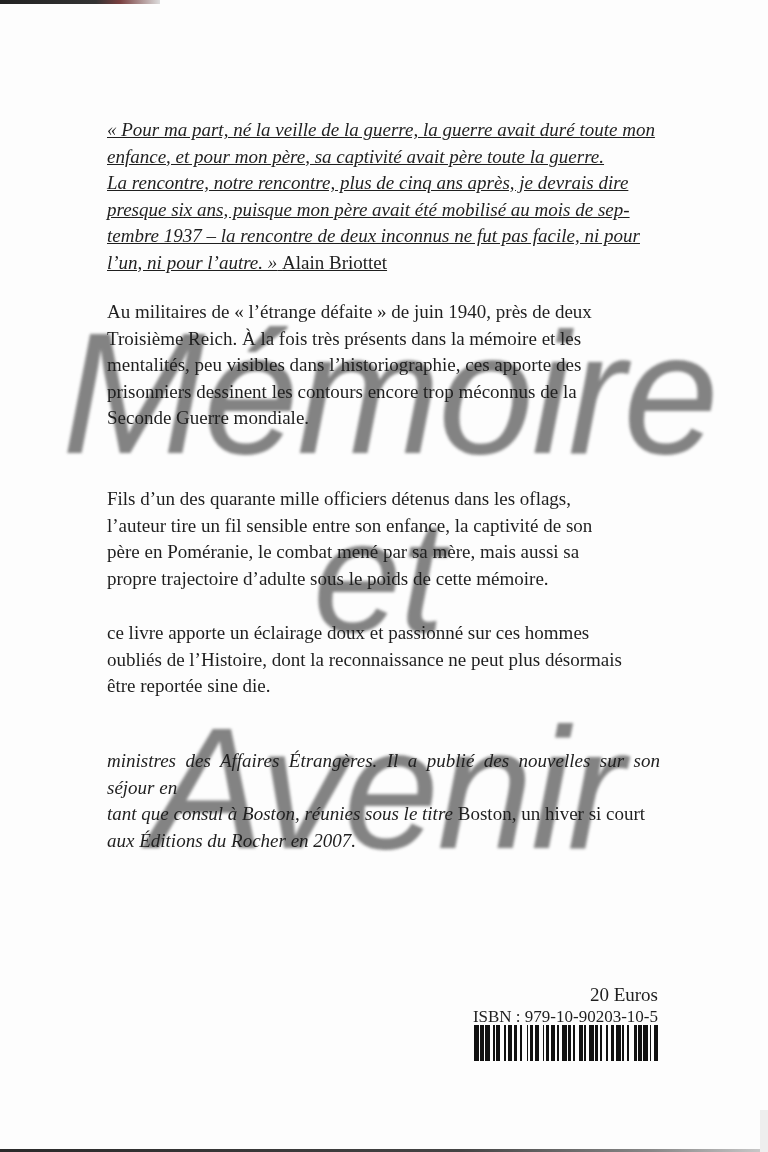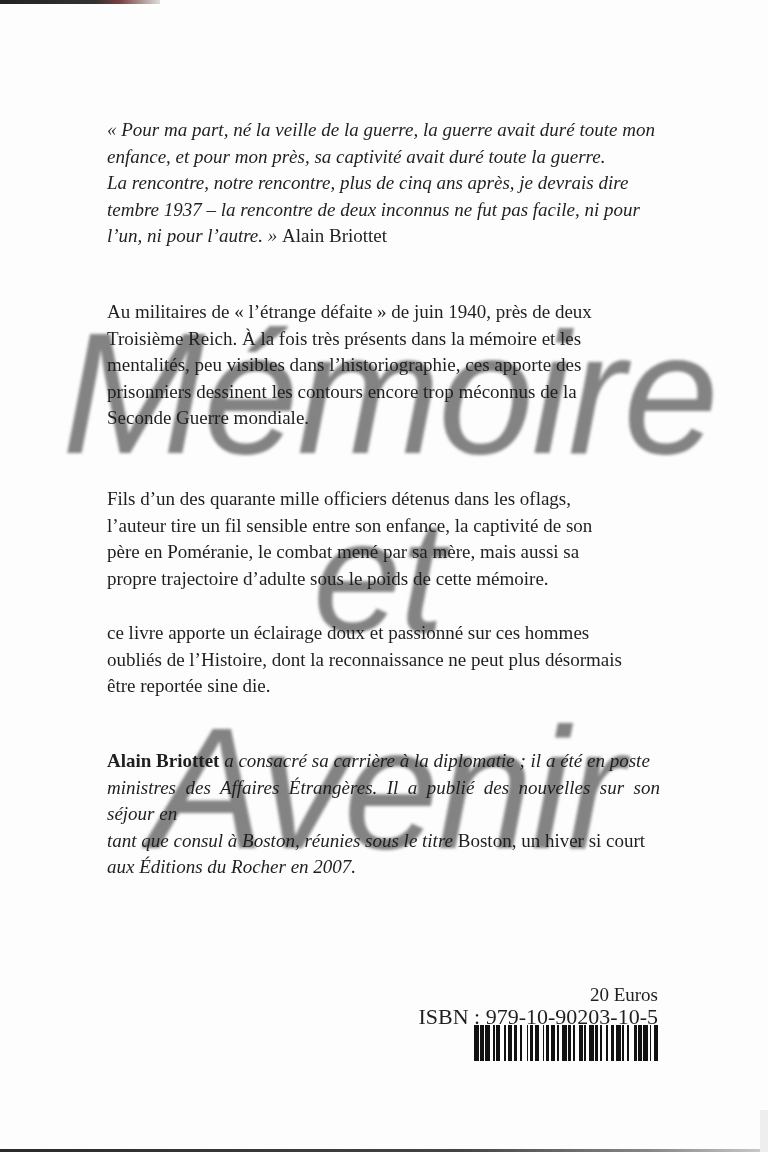--- a/index.html
+++ b/index.html
@@ -60,21 +60,21 @@
   .text {
     position: absolute;
     left: 107px;
     width: 553px;
     font-size: 19px;
     line-height: 26.5px;
     z-index: 2;
     text-align: justify;
     text-align-last: left;
   }
-  .quote { top: 117px; font-style: italic; }
+  .quote { top: 117px; font-style: italic; text-decoration: underline; }
   .quote .author { font-style: normal; }
   .p1 { top: 299px; }
   .p2 { top: 486px; }
   .p3 { top: 620px; }
   .bio { top: 748px; font-style: italic; }
   .bio .name { font-style: normal; font-weight: bold; }
   .bio .roman { font-style: normal; }
   .line { display: block; }
 
   .price-block {
@@ -82,21 +82,21 @@
     right: 110px;
     top: 984px;
     text-align: right;
     z-index: 2;
   }
   .price {
     font-size: 19px;
     line-height: 22px;
   }
   .isbn {
-    font-size: 22px;
+    font-size: 17px;
     line-height: 20px;
     margin-top: 1px;
     margin-left: 6px;
   }
   .barcode {
     position: absolute;
     left: 474px;
     top: 1025px;
     width: 184px;
     height: 36px;
@@ -117,22 +117,23 @@
   <div class="scan-top"></div>
   <div class="scan-bottom"></div>
   <div class="scan-right"></div>
 
   <div class="wm wm-1">Mémoire</div>
   <div class="wm wm-2">et</div>
   <div class="wm wm-3">Avenir</div>
 
   <div class="text quote">
     <span class="line">« Pour ma part, né la veille de la guerre, la guerre avait duré toute mon</span>
-    <span class="line">enfance, et pour mon près, sa captivité avait duré toute la guerre.</span>
+    <span class="line">enfance, et pour mon père, sa captivité avait père toute la guerre.</span>
     <span class="line">La rencontre, notre rencontre, plus de cinq ans après, je devrais dire</span>
+    <span class="line">presque six ans, puisque mon père avait été mobilisé au mois de sep-</span>
     <span class="line">tembre 1937 – la rencontre de deux inconnus ne fut pas facile, ni pour</span>
     <span class="line"><span>l’un, ni pour l’autre. »</span> <span class="author">Alain Briottet</span></span>
   </div>
 
   <div class="text p1">
     <span class="line">Au militaires de « l’étrange défaite » de juin 1940, près de deux</span>
     <span class="line">Troisième Reich. À la fois très présents dans la mémoire et les</span>
     <span class="line">mentalités, peu visibles dans l’historiographie, ces apporte des</span>
     <span class="line">prisonniers dessinent les contours encore trop méconnus de la</span>
     <span class="line">Seconde Guerre mondiale.</span>
@@ -145,21 +146,20 @@
     <span class="line">propre trajectoire d’adulte sous le poids de cette mémoire.</span>
   </div>
 
   <div class="text p3">
     <span class="line">ce livre apporte un éclairage doux et passionné sur ces hommes</span>
     <span class="line">oubliés de l’Histoire, dont la reconnaissance ne peut plus désormais</span>
     <span class="line">être reportée sine die.</span>
   </div>
 
   <div class="text bio">
-    <span class="line"><span class="name">Alain Briottet</span><span> a consacré sa carrière à la diplomatie ; il a été en poste</span></span>
     <span class="line">ministres des Affaires Étrangères. Il a publié des nouvelles sur son séjour en</span>
     <span class="line"><span>tant que consul à Boston, réunies sous le titre </span><span class="roman">Boston, un hiver si court</span></span>
     <span class="line">aux Éditions du Rocher en 2007.</span>
   </div>
 
   <div class="price-block">
     <div class="price">20 Euros</div>
     <div class="isbn">ISBN : 979-10-90203-10-5</div>
   </div>
 

